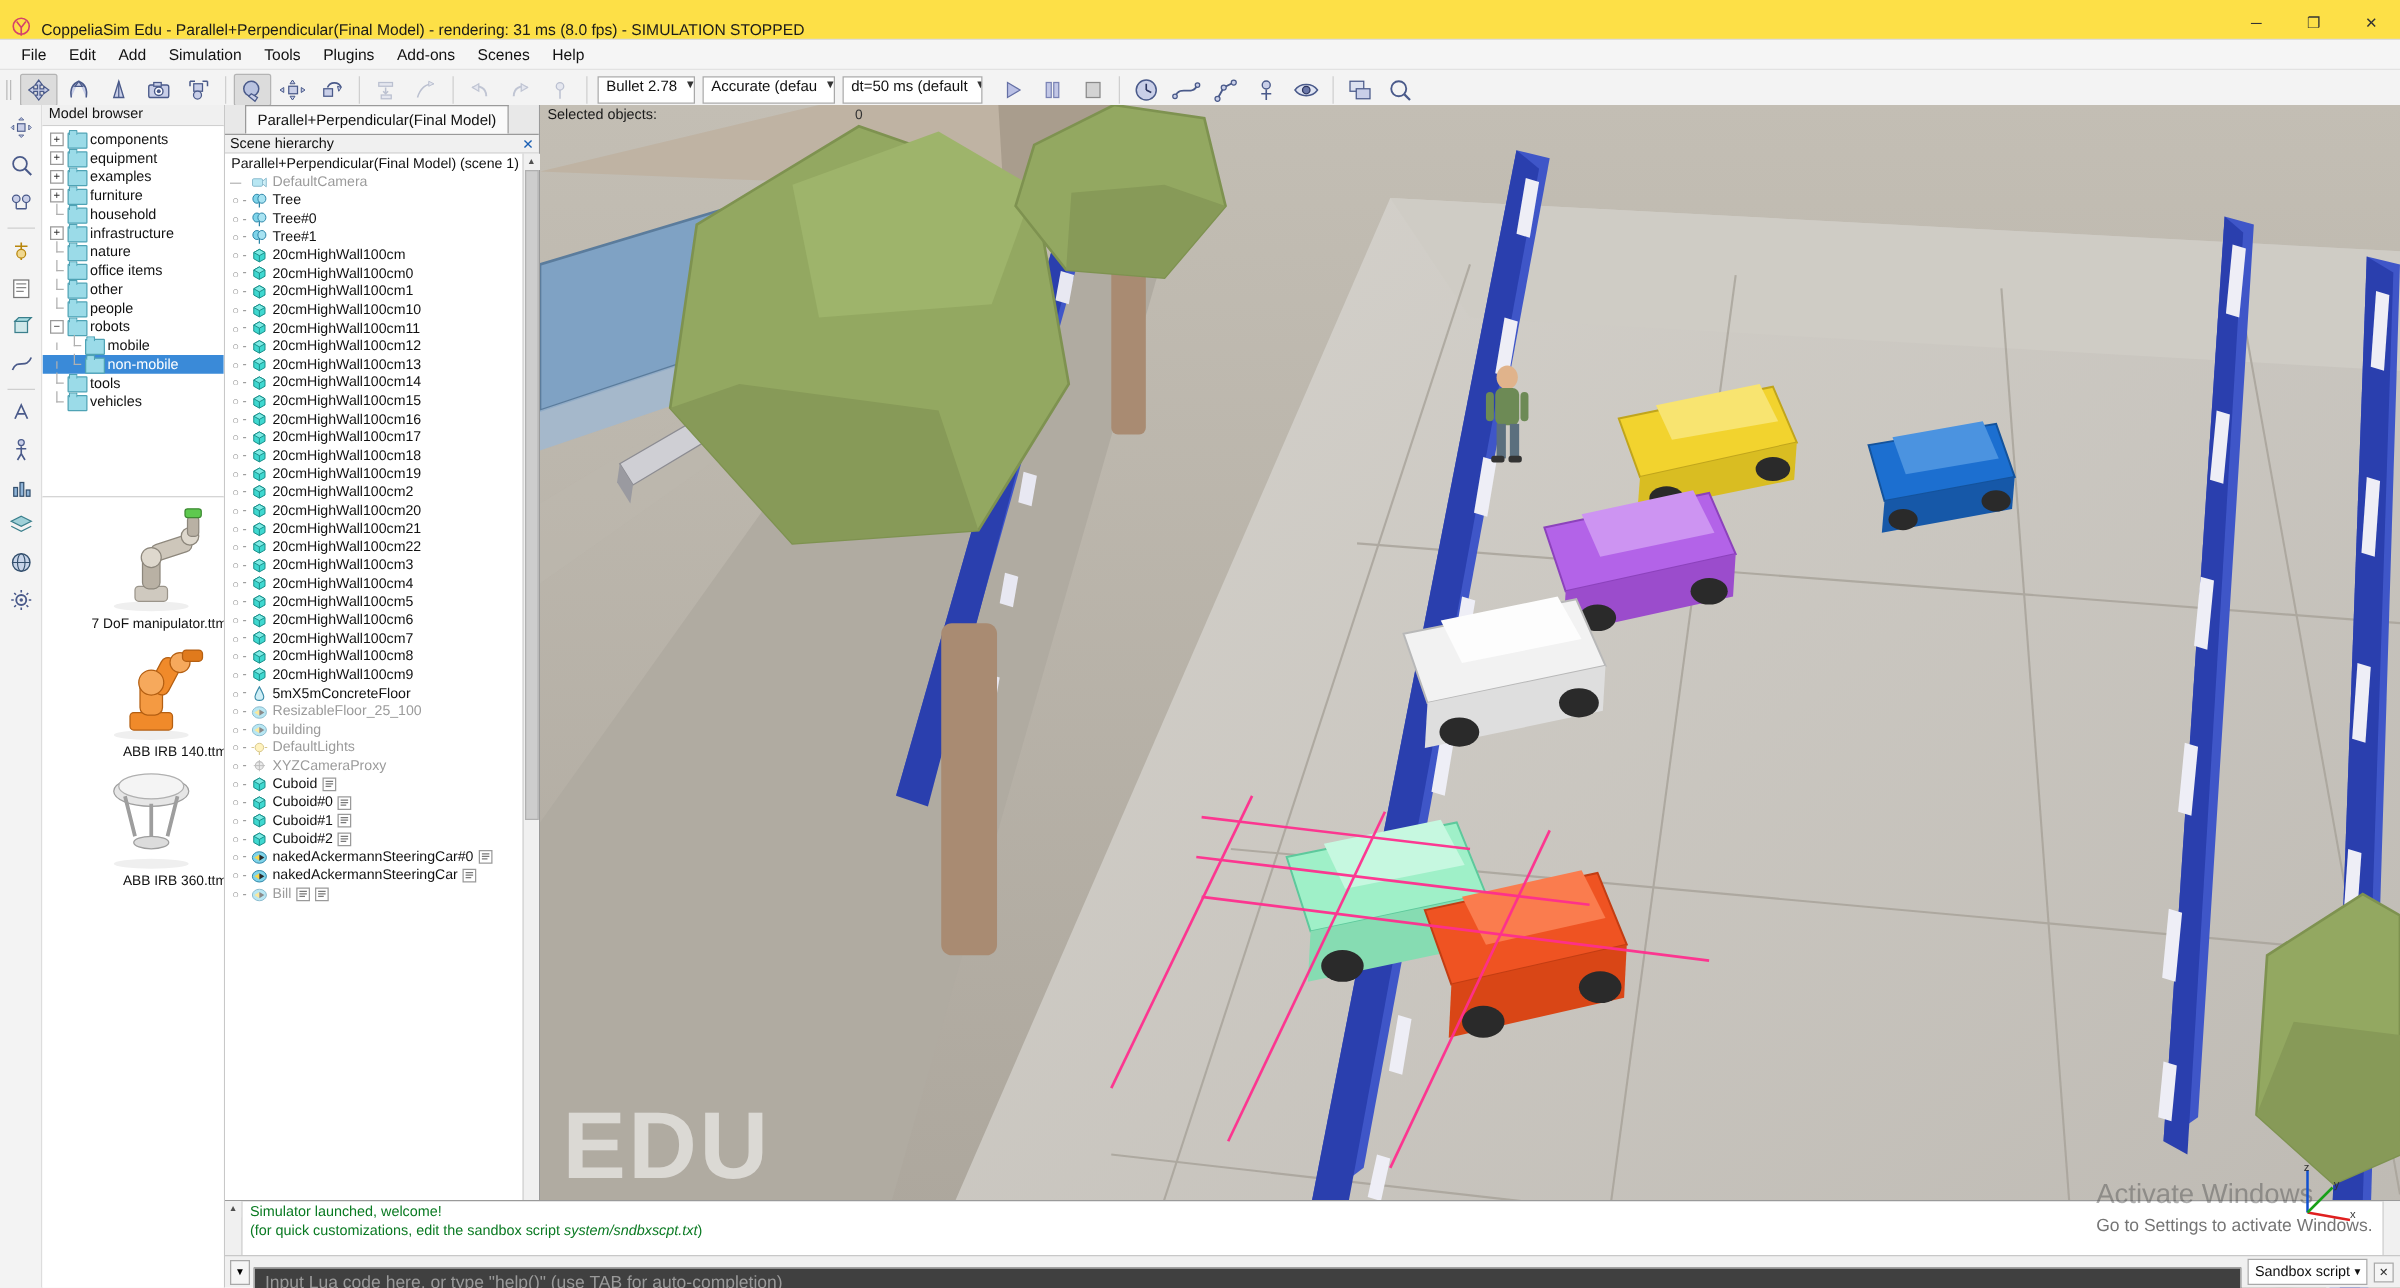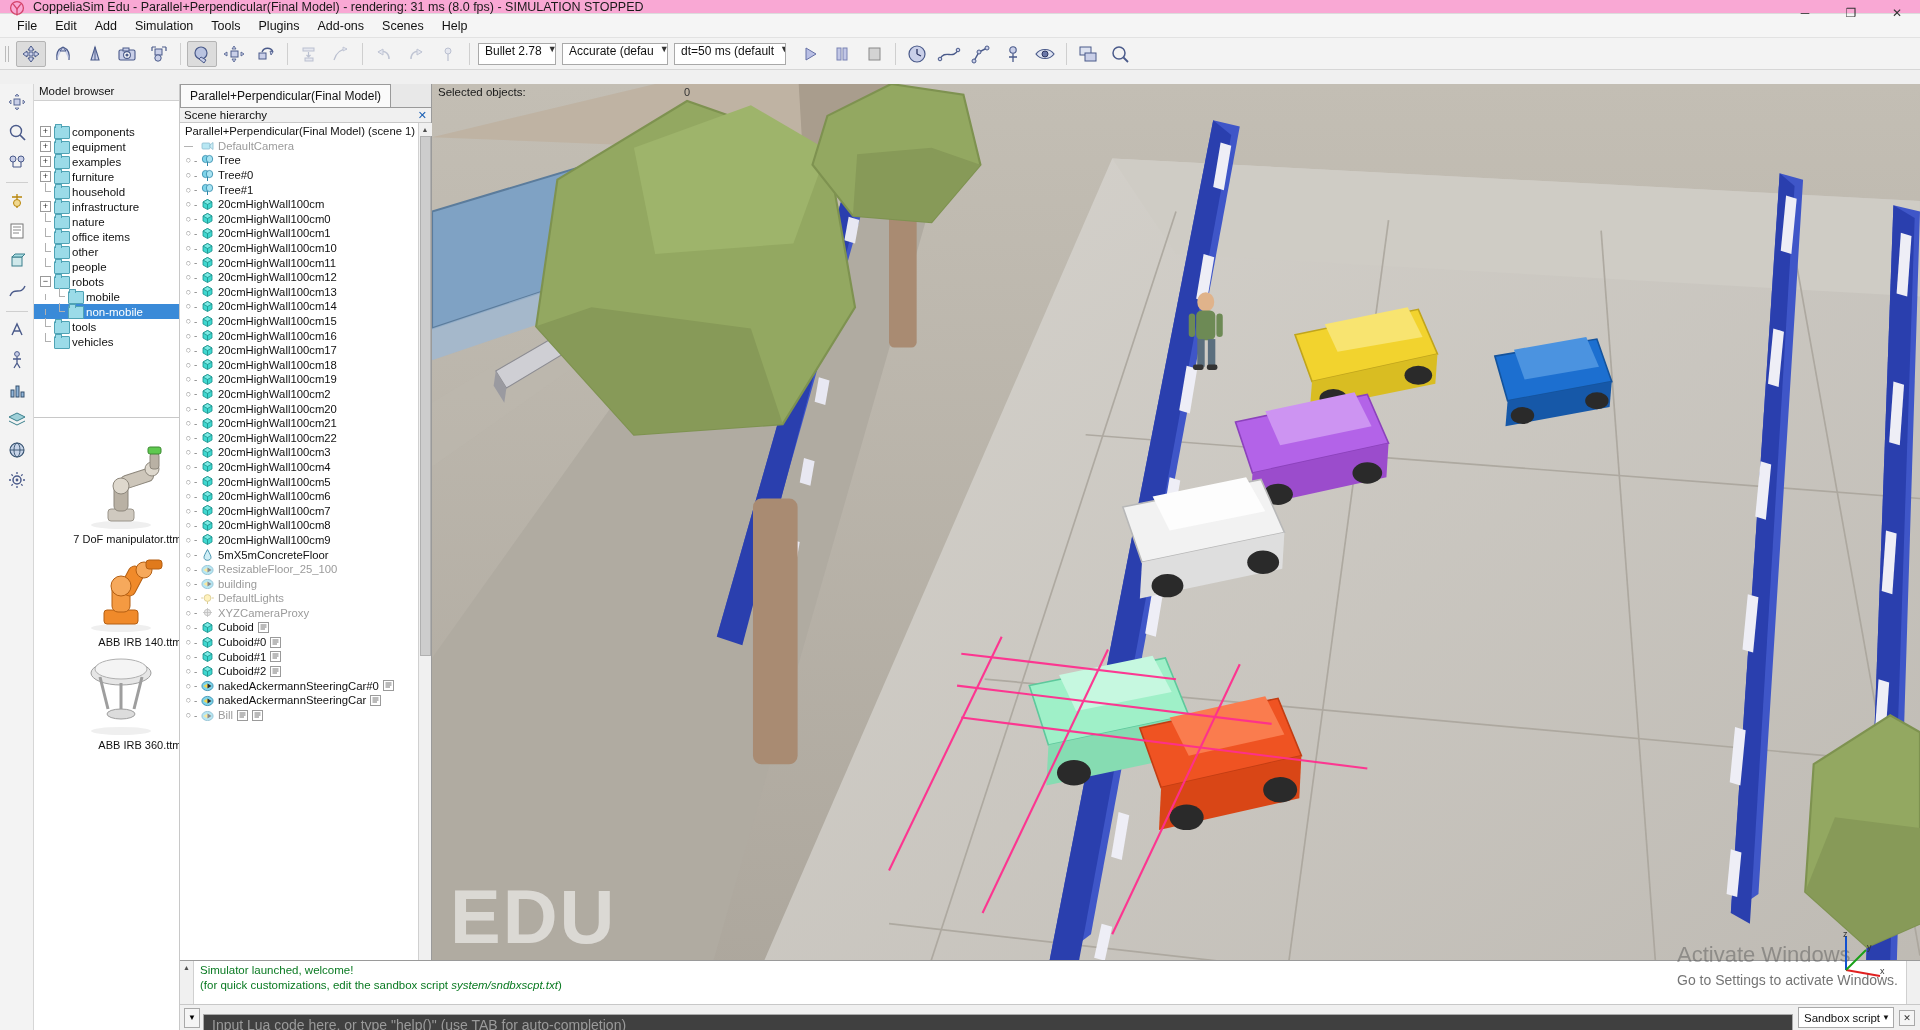--- a/index.html
+++ b/index.html
@@ -1,20 +1,20 @@
 <!DOCTYPE html>
 <html><head>
 <meta charset="utf-8">
 <style>
   * { box-sizing: border-box; margin:0; padding:0; }
   html,body { width:1920px; height:1030px; overflow:hidden; background:#f0f0f0;
     font-family:"Liberation Sans", sans-serif; }
 
   
-  #titlebar { height:14px; background:#f9a8d4; display:flex; align-items:flex-start;
+  #titlebar { height:32px; background:#fde047; display:flex; align-items:flex-end;
     border-bottom:1px solid #dcdcdc; position:relative; }
   #app-logo { width:18px; height:18px; margin:0 7px 0 8px; flex:none; position:relative; }
   #app-logo svg { display:block; }
   #title-text { font-size:12.5px; color:#1a1a1a; white-space:nowrap; }
   #win-controls { margin-left:auto; display:flex; height:26px; }
   .win-btn { width:46px; height:26px; display:flex; align-items:center; justify-content:center;
     font-size:12px; color:#333; }
 
   
   #menubar { height:24px; background:#f5f5f5; display:flex; align-items:center;
@@ -45,21 +45,21 @@
   #leftcol { width:180px; flex:none; display:flex; flex-direction:column;
     background:#f0f0f0; }
   .vtoolbar { width:34px; background:#f3f3f3; border-right:1px solid #d6d6d6;
     display:flex; flex-direction:column; align-items:center; padding-top:4px; flex:none; }
   .vt-btn { width:28px; height:28px; margin-bottom:2px; display:flex; align-items:center;
     justify-content:center; border:1px solid transparent; border-radius:2px; }
   .vt-sep { width:22px; height:1px; background:#cfcfcf; margin:4px 0; }
 
   #browser-wrap { display:flex; flex:1; min-height:0; }
   #browser-panel { flex:1; display:flex; flex-direction:column; min-width:0;
-    border-right:1px solid #c8c8c8; background:#fff;gap:20px; }
+    border-right:1px solid #c8c8c8; background:#fff; }
   #browser-title { height:17px; background:#f0f0f0; border-bottom:1px solid #d0d0d0;
     font-size:11.5px; color:#111; padding:1px 0 0 5px; flex:none; }
   #tree-area { flex:none; height:297px; overflow:hidden; background:#fff;
     border-bottom:1px solid #c8c8c8; padding-top:3px; position:relative; }
   .tnode { height:15px; display:flex; align-items:center; font-size:11.5px; color:#111;
     padding-left:6px; white-space:nowrap; }
   .tnode.sel { background:#3a8ad8; color:#fff; }
   .tgl { width:11px; height:11px; border:1px solid #9a9a9a; background:#fff; margin-right:3px;
     font-size:9px; line-height:9px; text-align:center; color:#333; flex:none; }
   .tgl.none { border:none; background:none; position:relative; }
@@ -91,21 +91,21 @@
     background:#f0f0f0; font-size:7px; color:#505050; flex:none; }
   .sb-thumb { width:11px; background:#cdcdcd; border:1px solid #b0b0b0; margin:0 auto; }
 
   
   #hier-col { width:252px; flex:none; display:flex; flex-direction:column;
     background:#f0f0f0; border-right:1px solid #9a9a9a; }
   #tabstrip { height:24px; background:#e8e8e8; display:flex; align-items:flex-end;
     border-bottom:1px solid #9a9a9a; flex:none; overflow:hidden; }
   .scene-tab { height:23px; background:#fafafa; border:1px solid #9a9a9a; border-bottom:none;
     font-size:12px; color:#111; display:flex; align-items:center; padding:0 9px;
-    margin-left:0; white-space:nowrap; }
+    margin-left:16px; white-space:nowrap; }
   #hier-head { height:15px; background:#f0f0f0; border-bottom:1px solid #c8c8c8;
     display:flex; align-items:center; font-size:11.5px; color:#111; padding-left:4px; flex:none; }
   #hier-close { margin-left:auto; padding:0 4px; font-size:11px; color:#1a5fb4; }
   #hier-body { flex:1; display:flex; min-height:0; background:#fff; }
   #hier-list { flex:1; overflow:hidden; background:#fff; min-width:0; padding-top:1px; }
   .hrow { height:14.6px; display:flex; align-items:center; font-size:11.3px; color:#111;
     white-space:nowrap; padding-left:3px; }
   .hrow.root { padding-left:5px; }
   .hrow.dim { color:#9b9b9b; }
   .hbullet { width:11px; flex:none; font-size:9px; color:#8a8a8a; text-align:center; }

